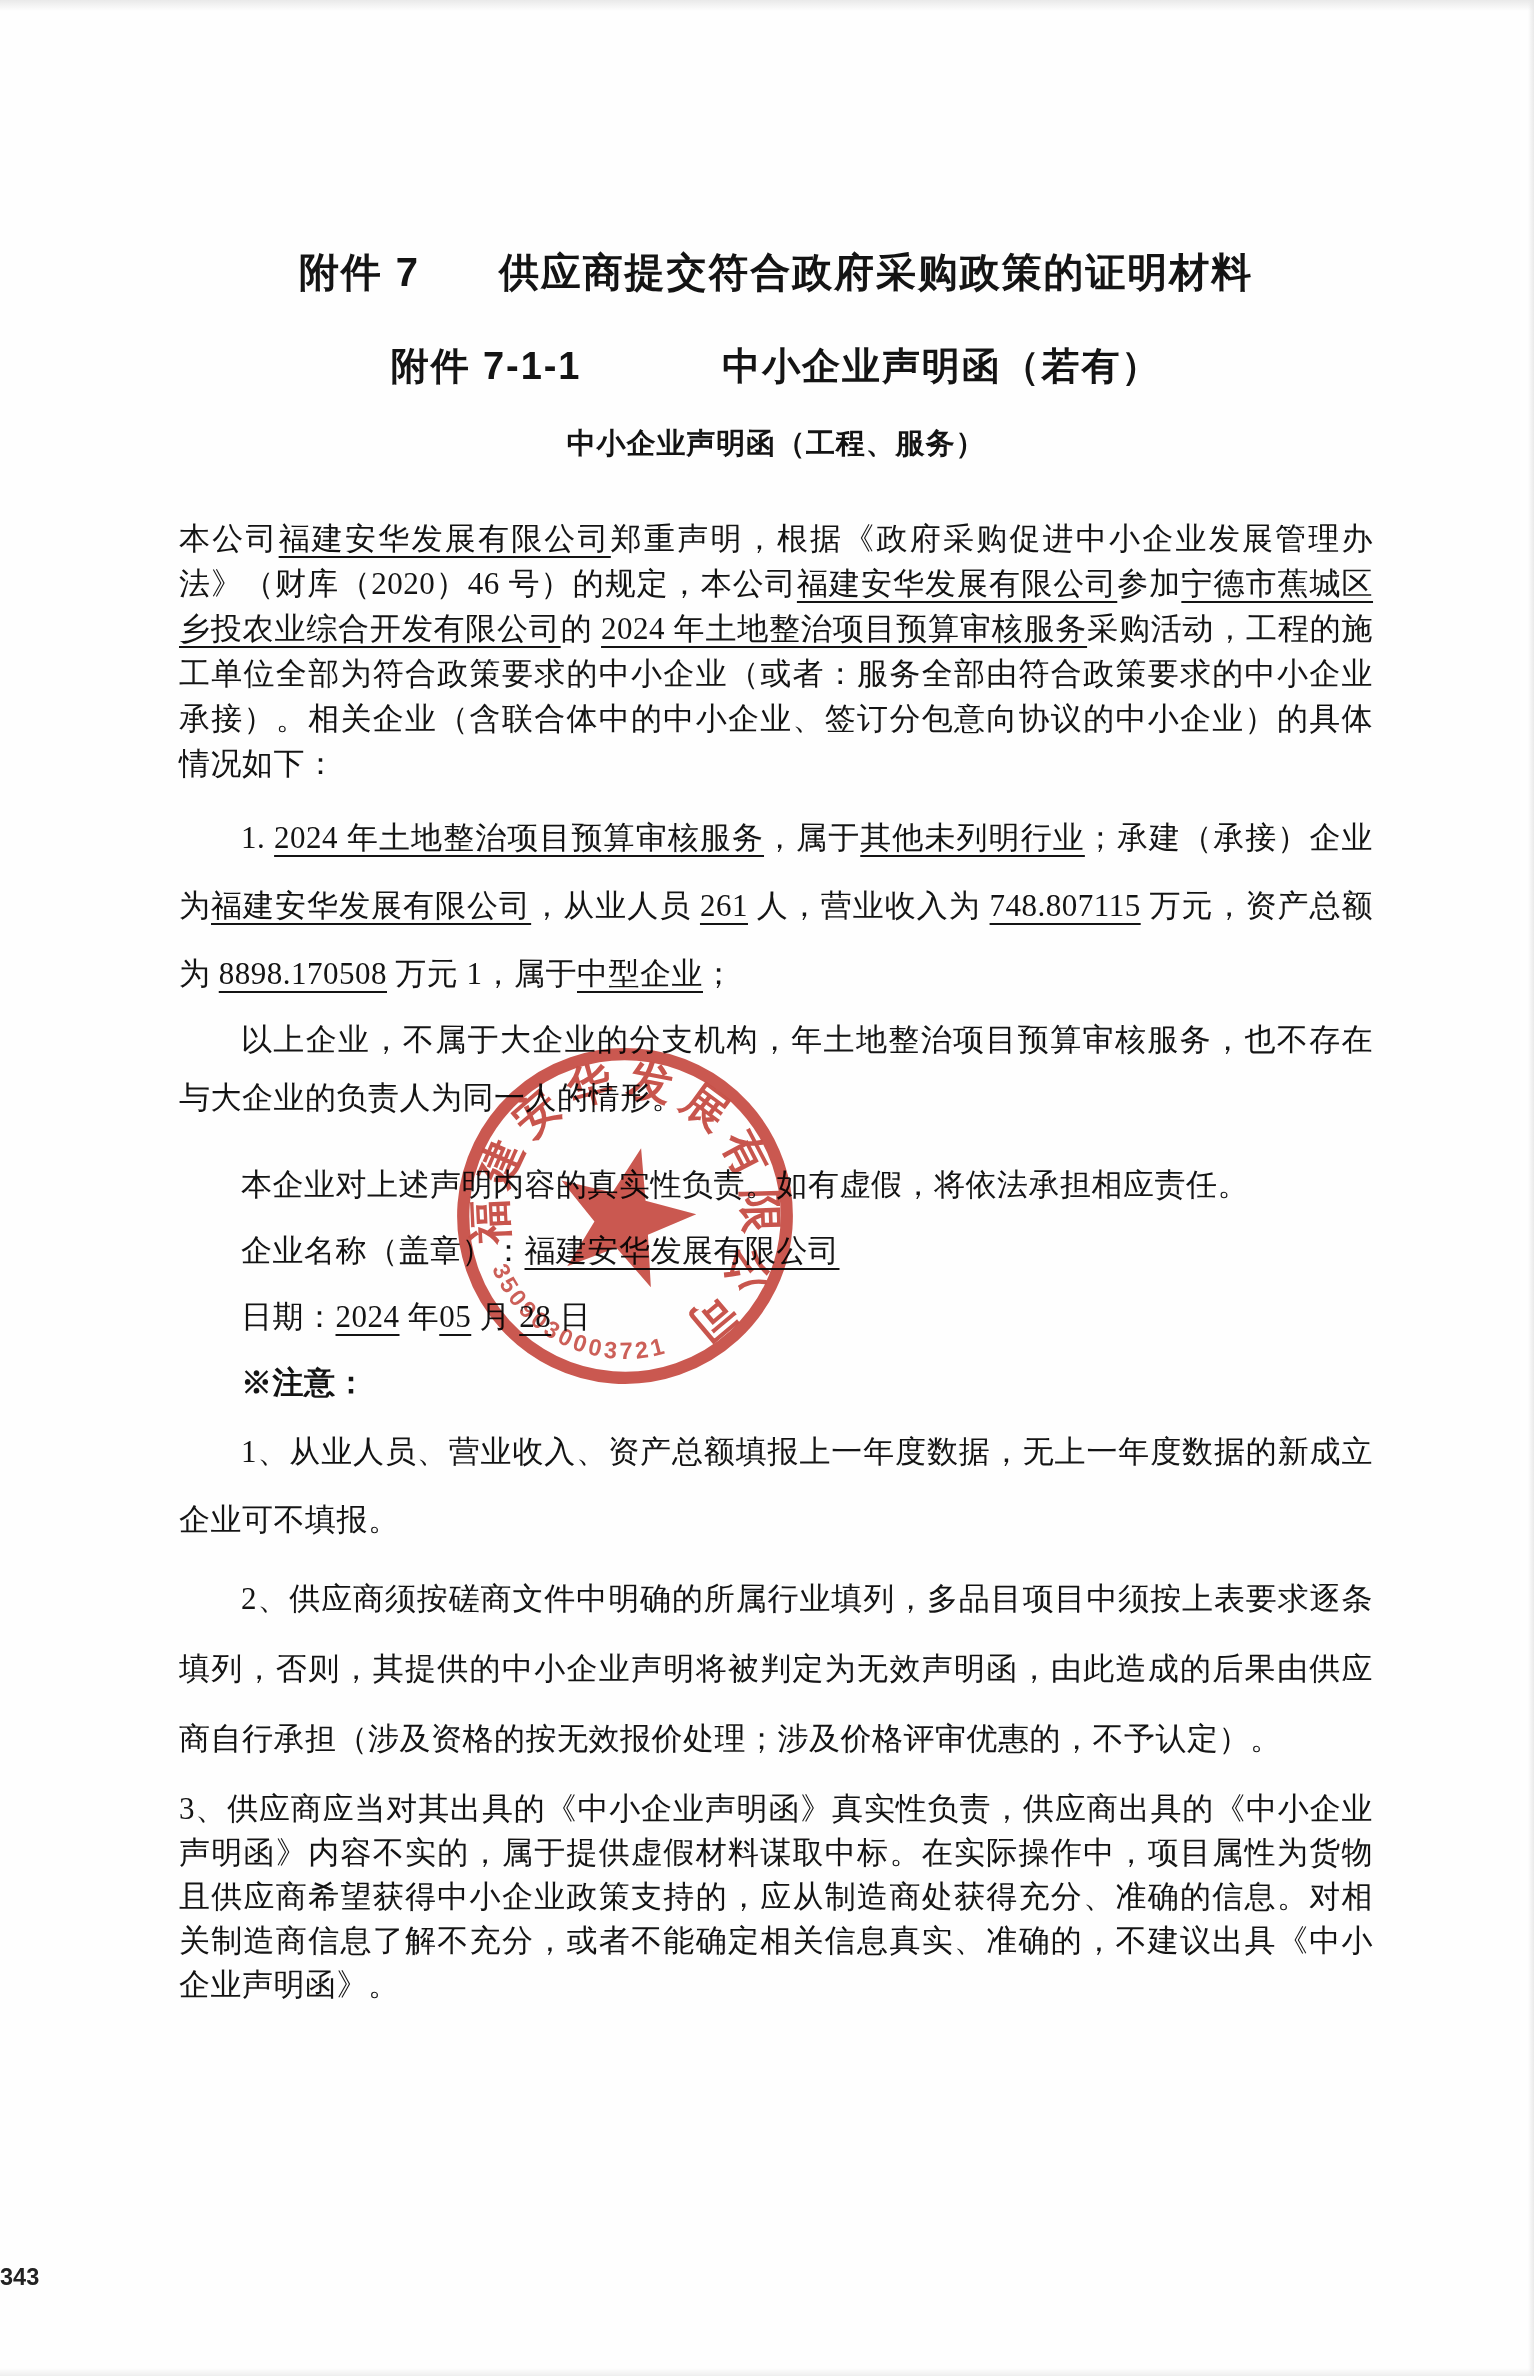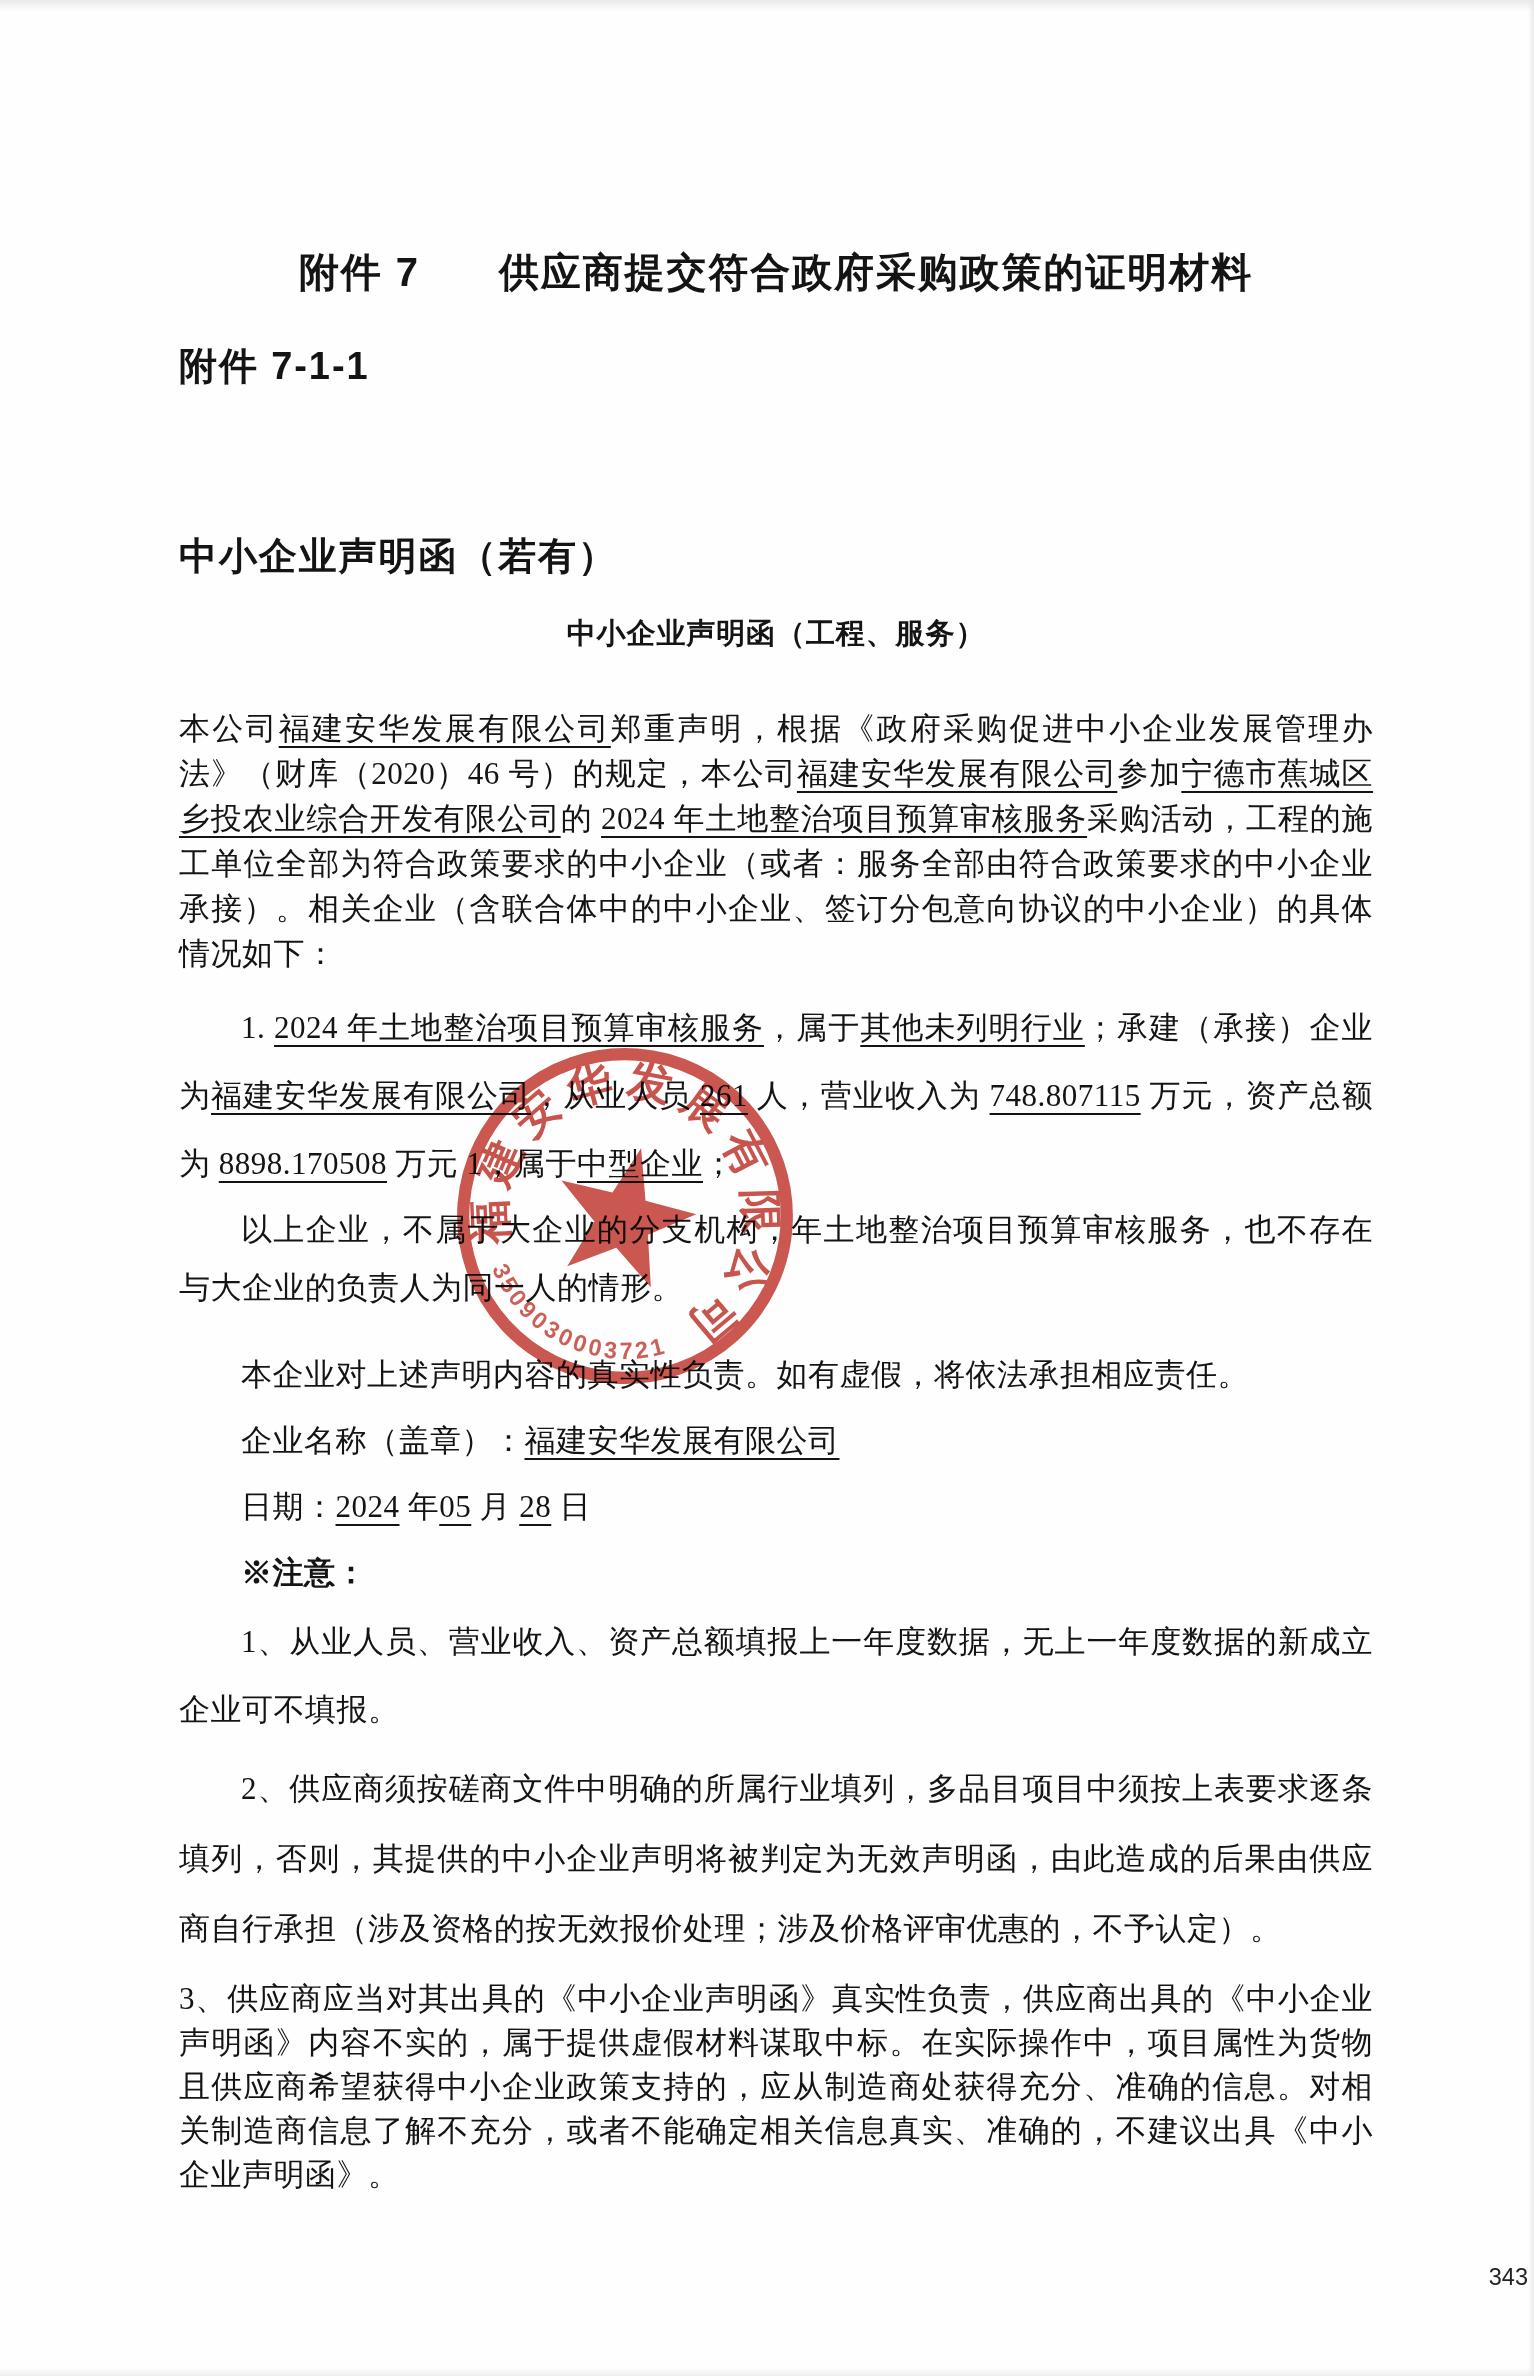--- a/index.html
+++ b/index.html
@@ -24,21 +24,21 @@
     padding:205px 162px 0 179px;
   }
 
   .title-row{
     display:flex;justify-content:center;align-items:baseline;
     font-family:"Liberation Sans", sans-serif;
     font-weight:700;
     white-space:nowrap;
   }
   .title-1{font-size:40px;line-height:53px;gap:79px;letter-spacing:1.9px;margin-top:41px;}
-  .title-2{font-size:38px;line-height:49px;gap:141px;margin-top:43px;letter-spacing:1.9px;flex-direction:column;}
+  .title-2{font-size:38px;line-height:49px;gap:141px;margin-top:43px;letter-spacing:1.9px;}
   .doc-subtitle{
     margin-top:32px;
     text-align:center;
     font-weight:700;
     font-size:29px;line-height:41px;
     letter-spacing:0.9px;
   }
 
   .para{
     font-size:31px;
@@ -56,23 +56,23 @@
   .p-date         {line-height:45px; margin-top:21px; text-indent:2em;}
   .p-note-label   {line-height:45px; margin-top:21px; text-indent:2em; font-weight:700;}
   .p-note1        {line-height:68px; margin-top:13px; text-indent:2em;}
   .p-note2        {line-height:70px; margin-top:10.4px; text-indent:2em;}
   .p-note3        {line-height:44px; margin-top:13px;}
 
   .page-number{
     position:absolute;
     left:0; right:7px;
     top:2264px;
-    text-align:right;
+    text-align:left;
     font-family:"Liberation Sans", sans-serif;
-    font-weight:400;
+    font-weight:700;
     font-size:23.5px;
     color:#222;
   }
 
   .stamp{
     position:absolute;
     left:435px; top:1026px;
     width:380px; height:380px;
     mix-blend-mode:multiply;
     opacity:0.88;

